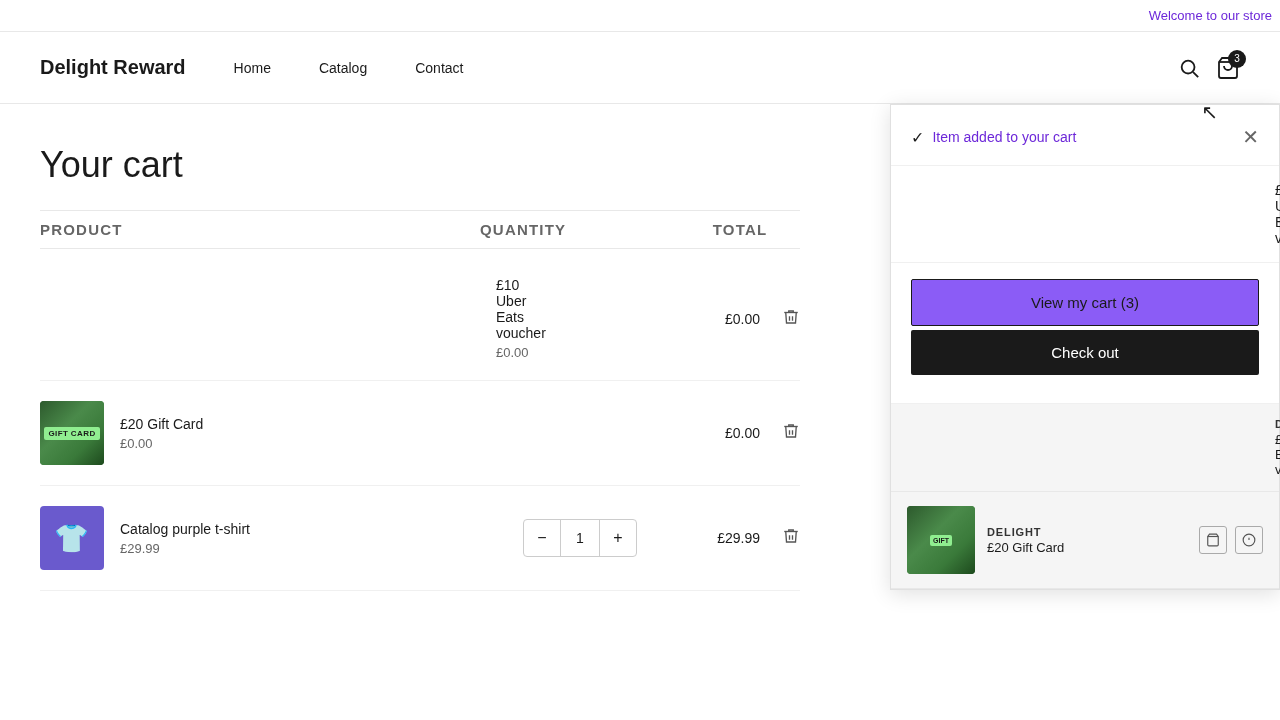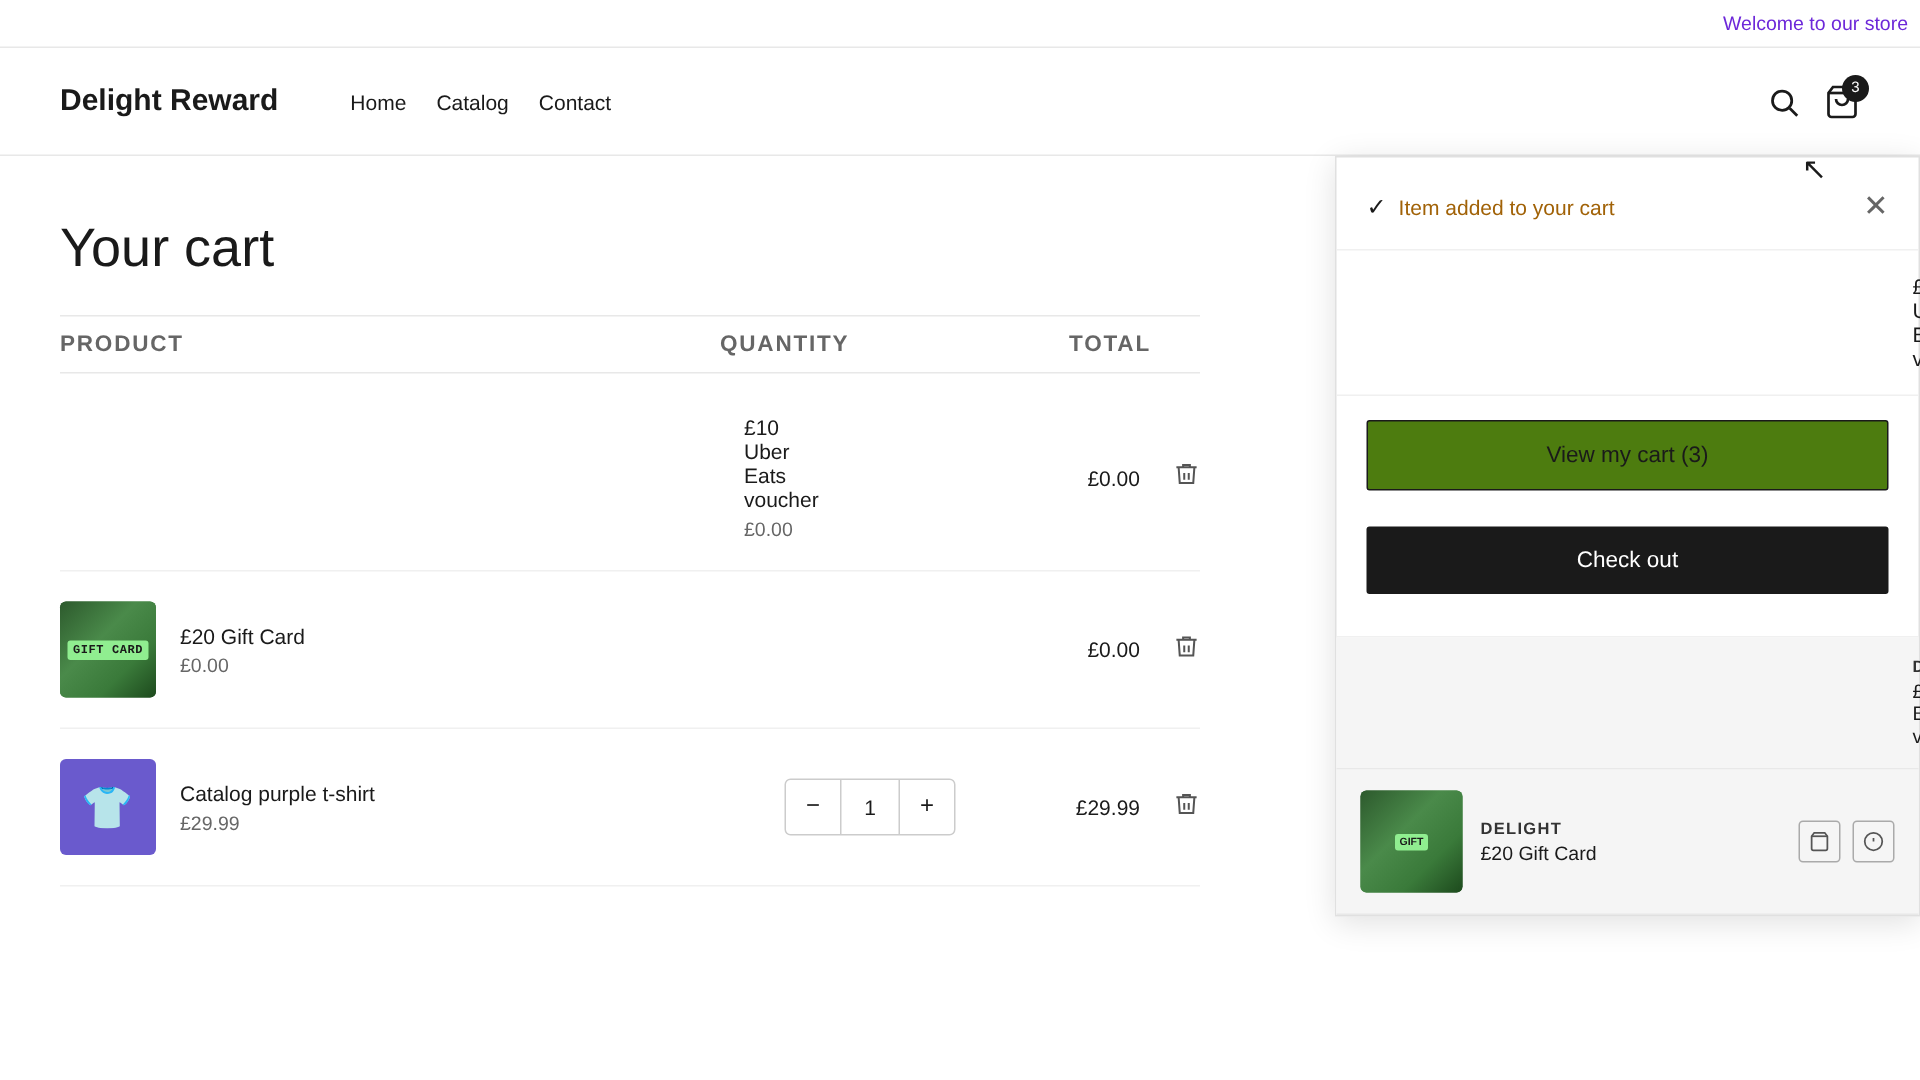--- a/index.html
+++ b/index.html
@@ -30,21 +30,21 @@
       gap: 48px;
     }
     .logo {
       font-size: 20px;
       font-weight: 600;
       color: #1a1a1a;
       white-space: nowrap;
     }
     .nav {
       display: flex;
-      gap: 20px;
+      gap: 48px;
     }
     .nav-item {
       font-size: 14px;
       color: #1a1a1a;
       cursor: pointer;
       text-decoration: none;
     }
     .header-icons {
       display: flex;
       align-items: center;
@@ -142,21 +142,20 @@
       flex-shrink: 0;
     }
     .cart-item-img.food {
       background: linear-gradient(135deg, #c85a2a 0%, #e07840 30%, #d4623a 60%, #a84a20 100%);
       position: relative;
       overflow: hidden;
     }
     .cart-item-img.gift {
       background: linear-gradient(135deg, #2d5a2d 0%, #4a8a4a 40%, #3a7a3a 70%, #1d4a1d 100%);
       position: relative;
-      font-family: Liberation Mono, monospace;
     }
     .cart-item-img.shirt {
       background: #6a5acd;
       display: flex;
       align-items: center;
       justify-content: center;
     }
     .shirt-icon {
       font-size: 28px;
     }
@@ -242,21 +241,21 @@
       display: flex;
       align-items: center;
       gap: 8px;
     }
     .check-icon {
       color: #1a1a1a;
       font-size: 16px;
     }
     .added-text {
       font-size: 14px;
-      color: #a16207;
+      color: #6d28d9;
     }
     .close-btn {
       background: none;
       border: none;
       cursor: pointer;
       font-size: 20px;
       color: #666;
       display: flex;
       align-items: center;
       justify-content: center;
@@ -287,27 +286,27 @@
     .dropdown-actions {
       padding: 16px 20px;
       border-bottom: 1px solid #f0f0f0;
     }
     .view-cart-btn {
       display: block;
       width: 100%;
       padding: 14px;
       text-align: center;
       border: 1.5px solid #1a1a1a;
-      background: #4d7c0f;
+      background: #8b5cf6;
       color: #1a1a1a;
       font-size: 15px;
       font-weight: 500;
       cursor: pointer;
       border-radius: 2px;
-      margin-bottom: 24px;
+      margin-bottom: 4px;
     }
     .checkout-btn {
       display: block;
       width: 100%;
       padding: 14px;
       text-align: center;
       background: #1a1a1a;
       color: #fff;
       font-size: 15px;
       font-weight: 400;

